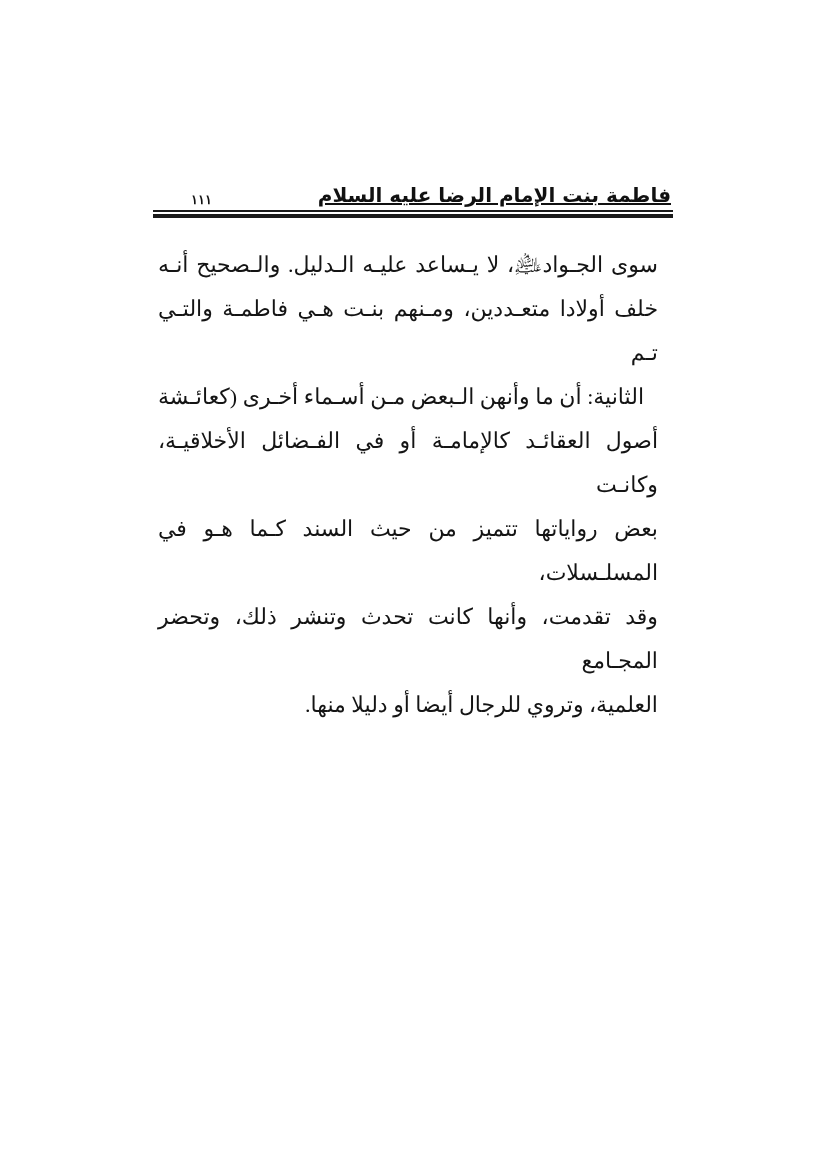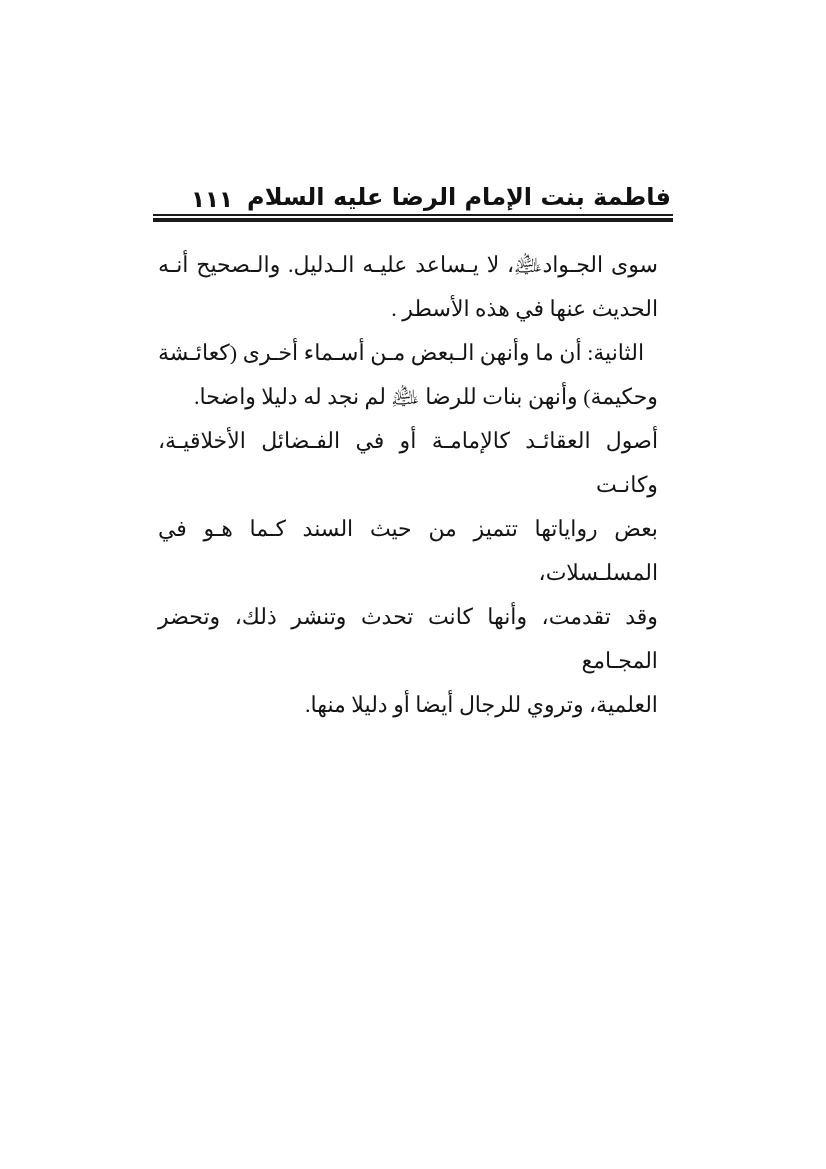--- a/index.html
+++ b/index.html
@@ -27,28 +27,30 @@
   .header-row {
     direction: rtl;
     display: flex;
     justify-content: space-between;
     align-items: flex-end;
     padding: 0 2px 3px 38px; 
     font-family: "DejaVu Sans", "Liberation Sans", sans-serif;
     font-weight: 700;
   }
   .header-title {
-    font-size: 24px;
+    font-size: 20px;
     letter-spacing: 0;
     white-space: nowrap;
+    text-decoration: underline;
   }
   .page-number {
-    font-size: 23px;
+    font-size: 13px;
     align-self: flex-end;
     transform: translateY(1px);
+    font-family: Liberation Serif, serif;
   }
   .rule-thin {
     height: 0;
     border-top: 2px solid #1a1a1a;
     margin-left: 60px; 
     margin-left: 0;
   }
   .rule-thick {
     height: 4px;
     background: #1a1a1a;
@@ -92,25 +94,24 @@
       <span class="header-title">فاطمة بنت الإمام الرضا عليه السلام</span>
       <span class="page-number">١١١</span>
     </div>
     <div class="rule-thin"></div>
     <div class="rule-thick"></div>
   </header>
 
   <main class="body-text">
       <div class="paragraph">
         <div class="line">سوى الجـواد﵇، لا يـساعد عليـه الـدليل. والـصحيح أنـه</div>
-        <div class="line last">الحديث عنها في هذه الأسطر .</div>
+        <div class="line">خلف أولادا متعـددين، ومـنهم بنـت هـي فاطمـة والتـي تـم</div>
       </div>
       <div class="paragraph">
         <div class="line first-indent">الثانية: أن ما وأنهن الـبعض مـن أسـماء أخـرى (كعائـشة</div>
-        <div class="line last">وحكيمة) وأنهن بنات للرضا ﵇ لم نجد له دليلا واضحا.</div>
       </div>
       <div class="paragraph">
         <div class="line">أصول العقائـد كالإمامـة أو في الفـضائل الأخلاقيـة، وكانـت</div>
         <div class="line">بعض رواياتها تتميز من حيث السند كـما هـو في المسلـسلات،</div>
         <div class="line">وقد تقدمت، وأنها كانت تحدث وتنشر ذلك، وتحضر المجـامع</div>
         <div class="line last">العلمية، وتروي للرجال أيضا أو دليلا منها.</div>
       </div>
     </main>
 
 </div>

